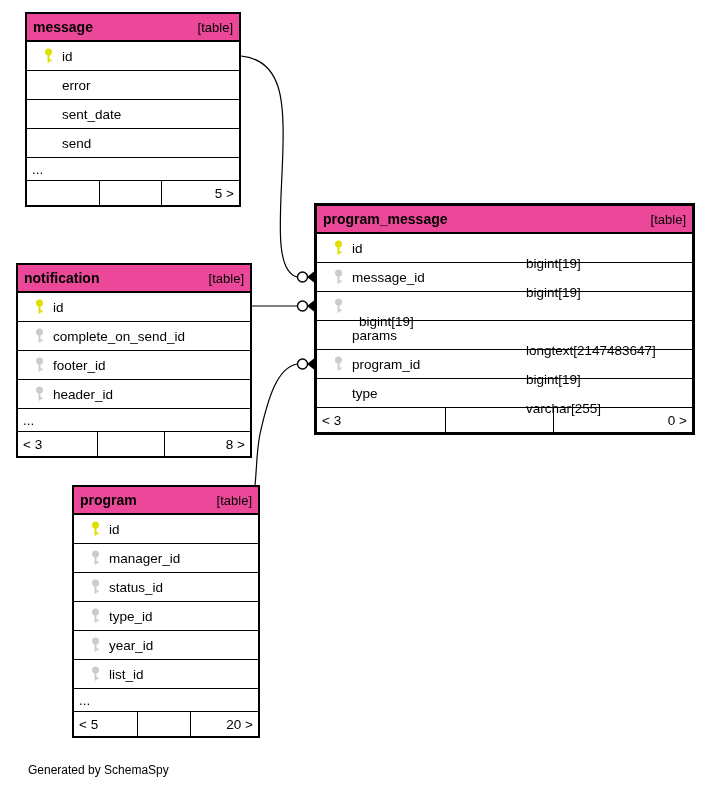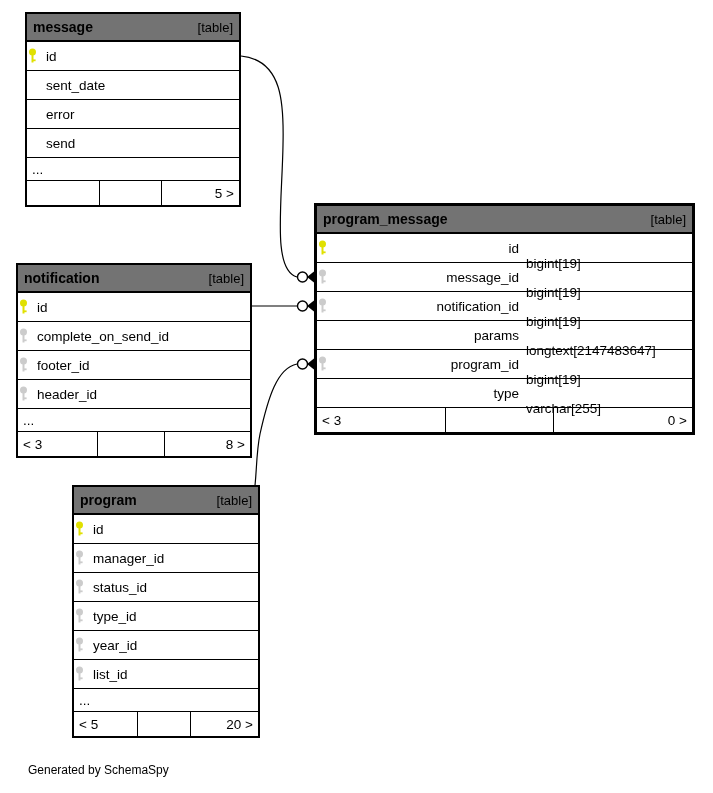--- a/index.html
+++ b/index.html
@@ -17,41 +17,41 @@
   .rel-circle { fill: #fff; stroke: #000; stroke-width: 1.4px; }
   .rel-arrow  { fill: #000; stroke: none; }
 
   .db-table {
     position: absolute;
     background: #ffffff;
     border: 2px solid #000000;
     box-sizing: border-box;
     font-size: 13.5px;
   }
-  .db-table.emphasized { border-width: 3px; text-align: right; }
+  .db-table.emphasized { border-width: 3px; }
 
   .tbl-header {
     display: flex;
     justify-content: space-between;
     align-items: center;
-    background: #737373;
+    background: #ec4899;
     border-bottom: 2px solid #000;
     height: 26px;
     padding: 0 6px;
     box-sizing: content-box;
   }
   .tbl-header .tname { font-weight: bold; font-size: 14px; }
   .tbl-header .badge { font-weight: normal; font-size: 13px; }
 
   .col-row {
     display: flex;
     align-items: center;
     height: 29px;
     border-bottom: 1px solid #000;
-    padding-left: 0;
+    padding-left: 16px;
     box-sizing: border-box;
   }
   .col-row:last-of-type { }
   .key-slot { flex: 0 0 19px; width: 19px; display: flex; align-items: center; }
   .col-name { flex: 1 1 auto; white-space: nowrap; }
   .type-cell {
     flex: 0 0 173px;
     width: 173px;
     align-self: stretch;
     border-left: 1px solid #000;
@@ -129,25 +129,25 @@
           <svg width="11" height="16" viewBox="0 0 11 16">
             <circle cx="5.5" cy="4" r="2.7" fill="#e0e000" stroke="#e0e000" stroke-width="1.6"></circle>
             <line x1="5.5" y1="6" x2="5.5" y2="14.5" stroke="#e0e000" stroke-width="2"></line>
             <line x1="5.5" y1="12.3" x2="8.6" y2="12.3" stroke="#e0e000" stroke-width="1.8"></line>
           </svg>
         </span>
         <span class="col-name">id</span>
       </div>
       <div class="col-row">
         <span class="key-slot"></span>
+        <span class="col-name">error</span>
+      </div>
+      <div class="col-row">
+        <span class="key-slot"></span>
         <span class="col-name">sent_date</span>
-      </div>
-      <div class="col-row">
-        <span class="key-slot"></span>
-        <span class="col-name">error</span>
       </div>
       <div class="col-row">
         <span class="key-slot"></span>
         <span class="col-name">send</span>
       </div>
       <div class="ellipsis-row">...</div>
       <div class="tbl-footer">
         <span class="cell c0"></span>
         <span class="cell c1"></span>
         <span class="cell c2">5 &gt;</span>
@@ -233,21 +233,20 @@
         <span class="type-cell">bigint[19]</span>
       </div>
       <div class="col-row">
         <span class="key-slot">
           <svg width="11" height="16" viewBox="0 0 11 16">
             <circle cx="5.5" cy="4" r="2.7" fill="#cccccc" stroke="#cccccc" stroke-width="1.6"></circle>
             <line x1="5.5" y1="6" x2="5.5" y2="14.5" stroke="#cccccc" stroke-width="2"></line>
             <line x1="5.5" y1="12.3" x2="8.6" y2="12.3" stroke="#cccccc" stroke-width="1.8"></line>
           </svg>
         </span>
-        <span class="col-name">notification_id</span>
         <span class="type-cell">bigint[19]</span>
       </div>
       <div class="col-row">
         <span class="key-slot"></span>
         <span class="col-name">params</span>
         <span class="type-cell">longtext[2147483647]</span>
       </div>
       <div class="col-row">
         <span class="key-slot">
           <svg width="11" height="16" viewBox="0 0 11 16">

